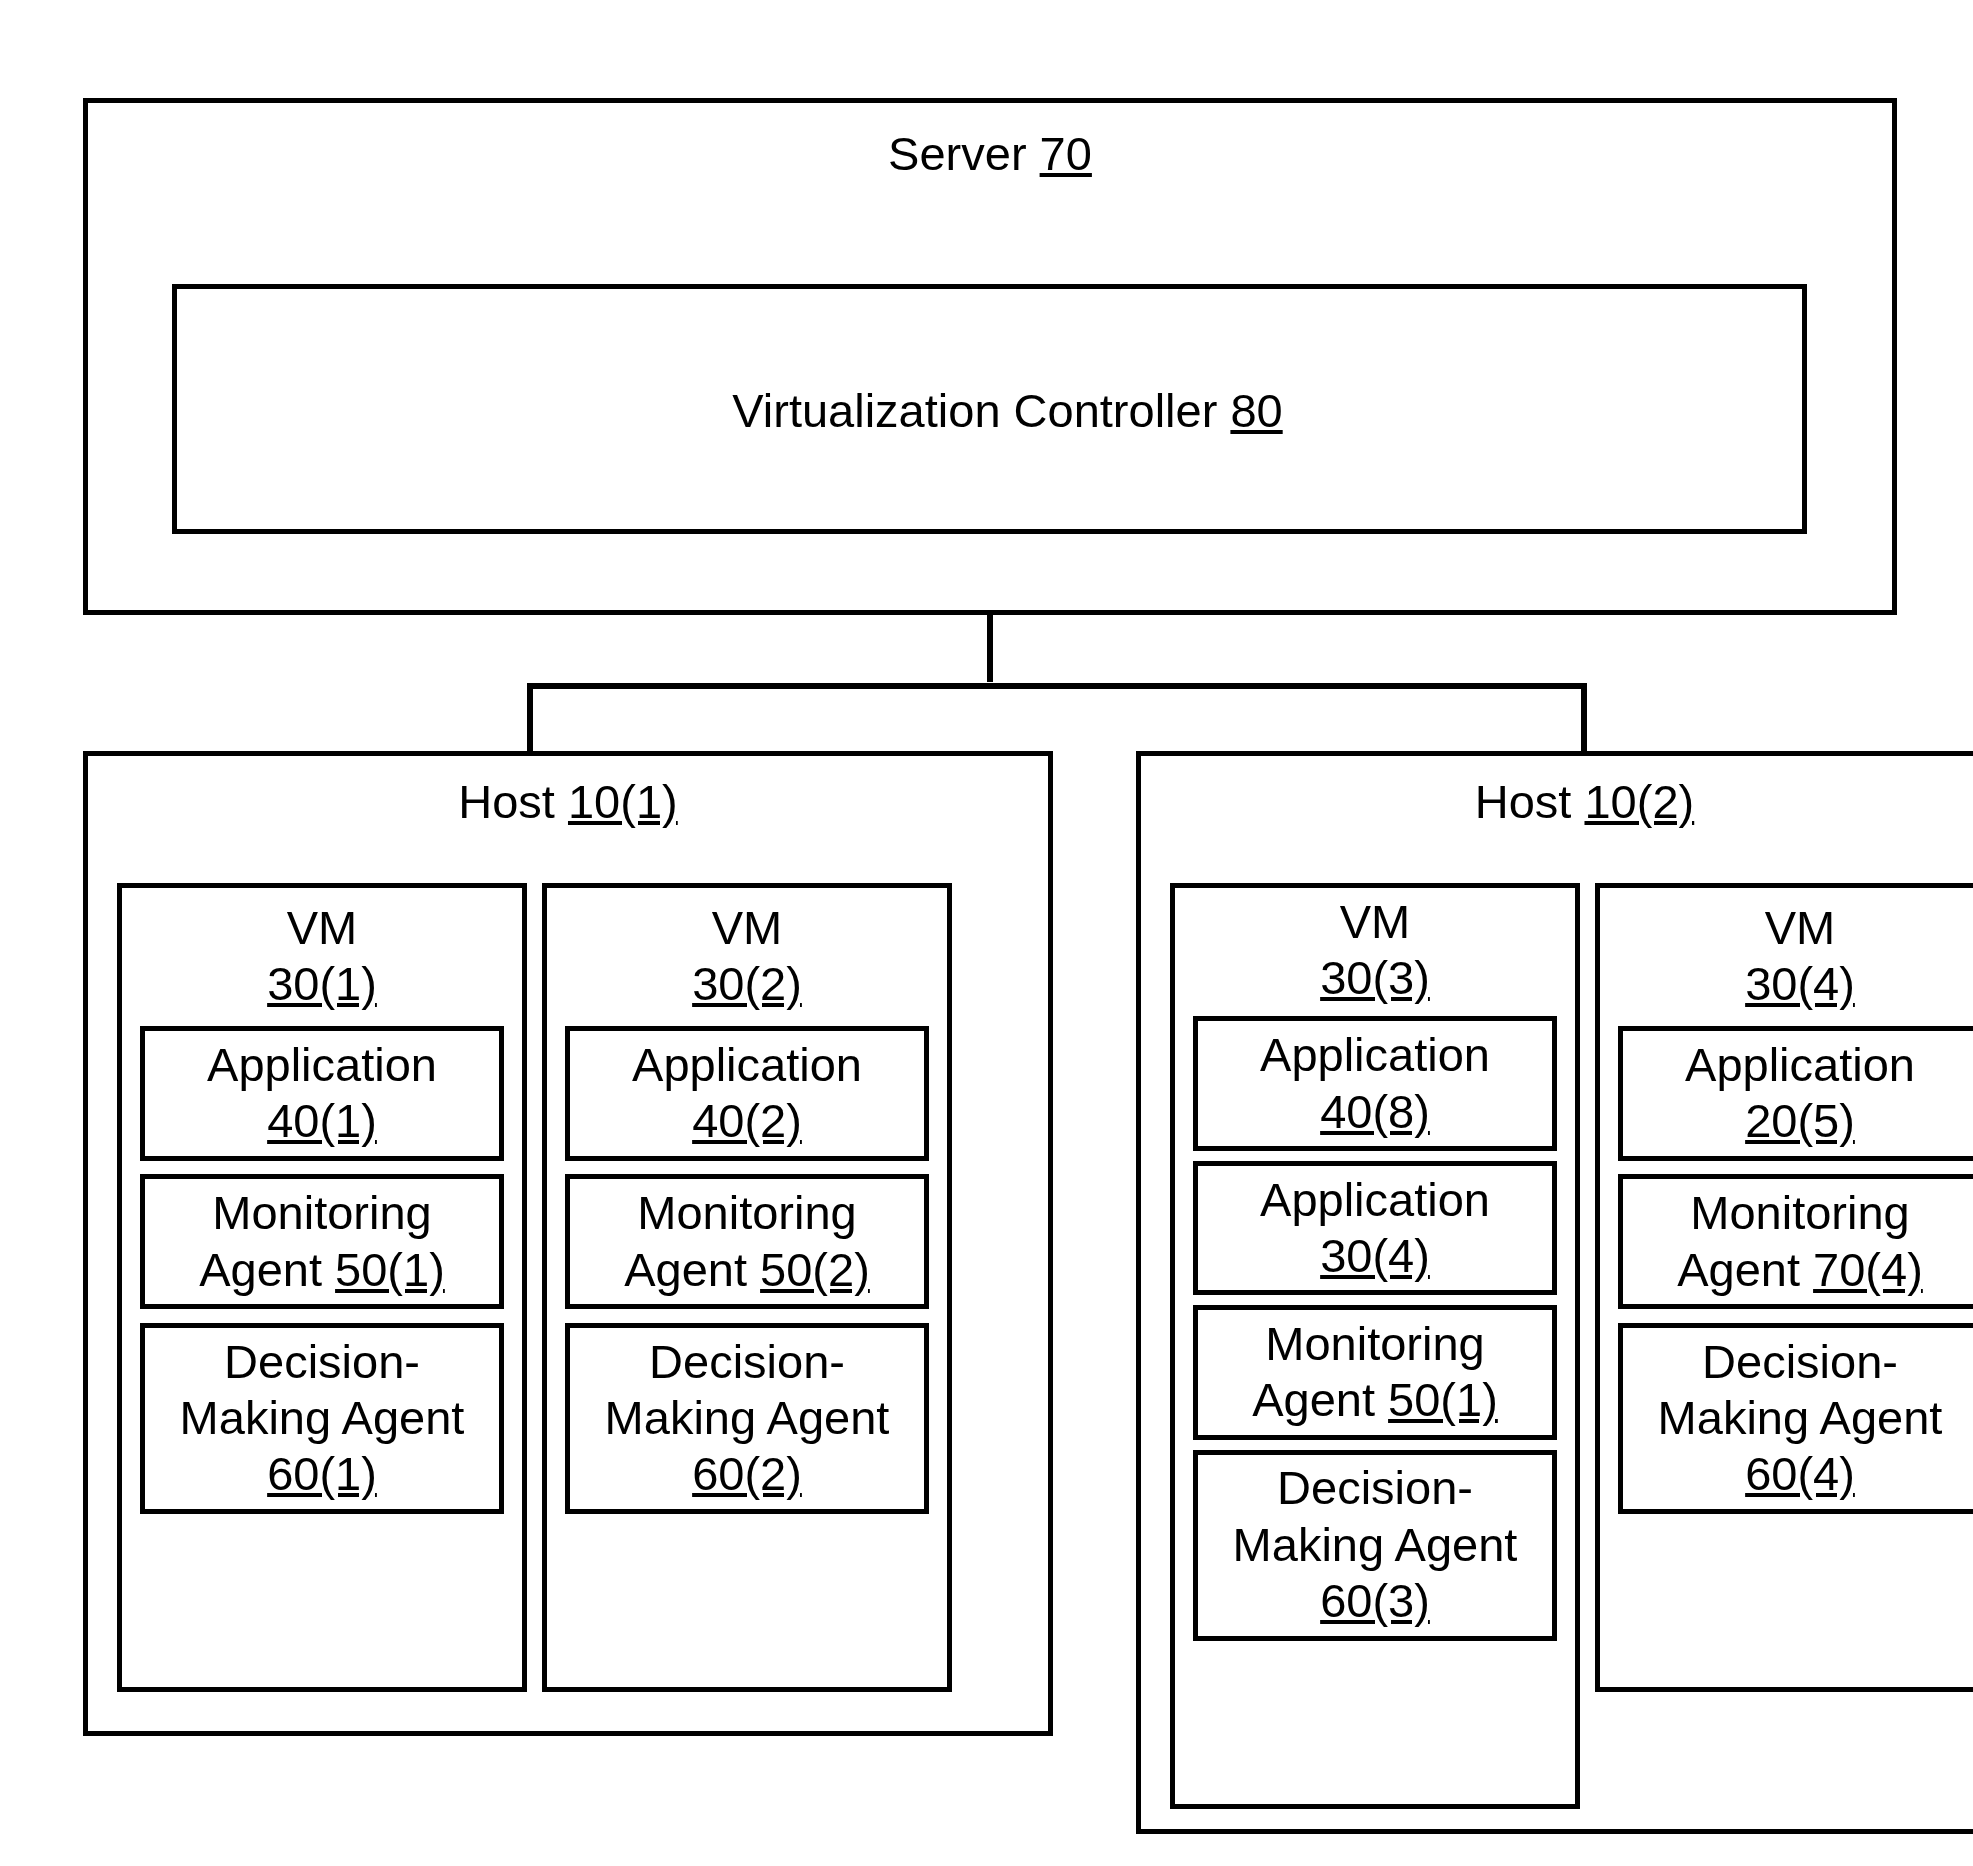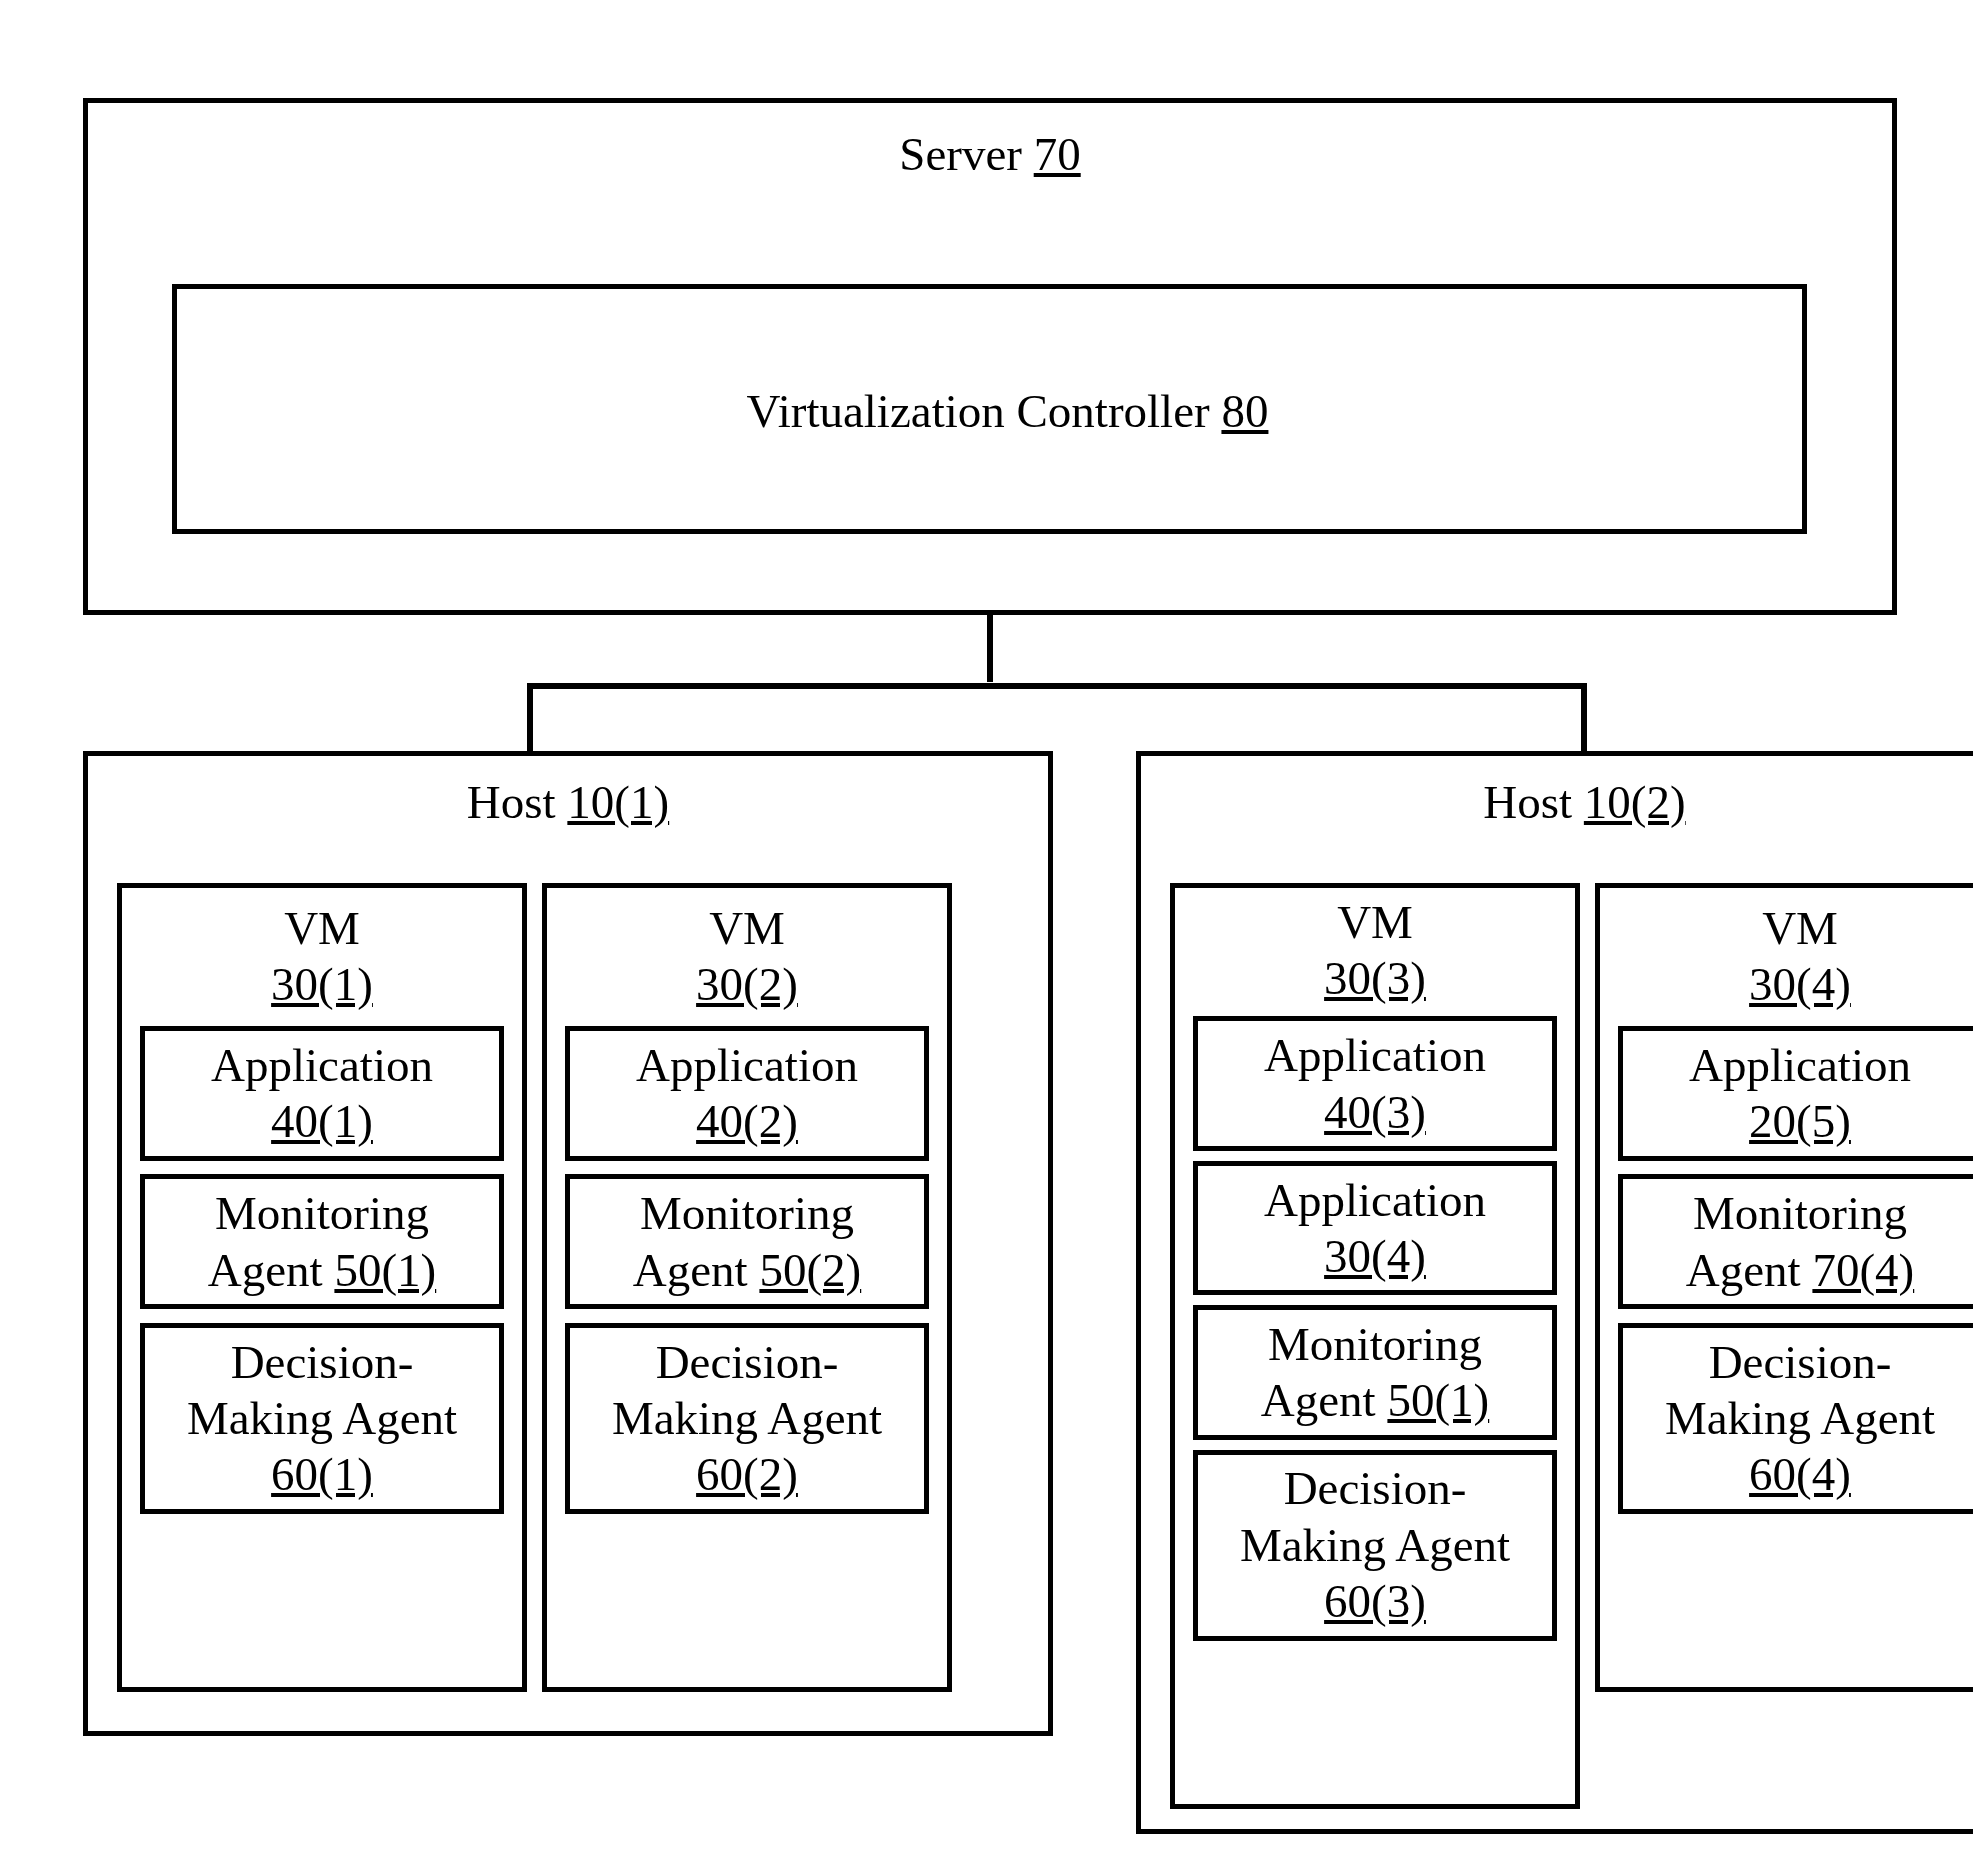--- a/index.html
+++ b/index.html
@@ -4,21 +4,21 @@
 <style>
   html, body {
     margin: 0;
     padding: 0;
     background: #fff;
   }
   .canvas {
     position: relative;
     width: 1974px;
     height: 1867px;
-    font-family: Liberation Serif, serif;
+    font-family: Liberation Sans, sans-serif;
     color: #000;
   }
   .box {
     position: absolute;
     border: 5.9px solid #000;
     box-sizing: border-box;
     text-align: center;
   }
   .inner-box {
     border: 5.9px solid #000;
@@ -127,21 +127,21 @@
     </span>
 
     <div class="box" style="left:29px; top:127px; width:410px; height:926px;">
       <span class="label-line" style="margin-top:5.9px;">
         <span>VM</span><br>
         <span class="u">30(3)</span>
       </span>
       <div class="inner-box" style="margin:9.8px 17.6px;">
         <span class="label-line">
           <span>Application</span><br>
-          <span class="u">40(3)</span>
+          <span class="u">40(8)</span>
         </span>
       </div>
       <div class="inner-box" style="margin:9.8px 17.6px;">
         <span class="label-line">
           <span>Application</span><br>
           <span class="u">30(4)</span>
         </span>
       </div>
       <div class="inner-box" style="margin:9.8px 17.6px;">
         <span class="label-line">

